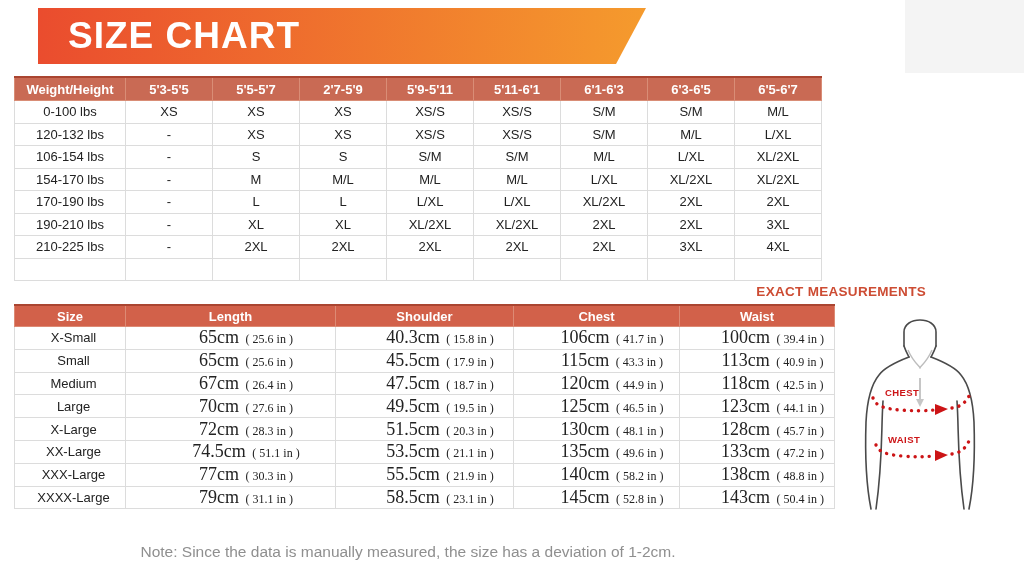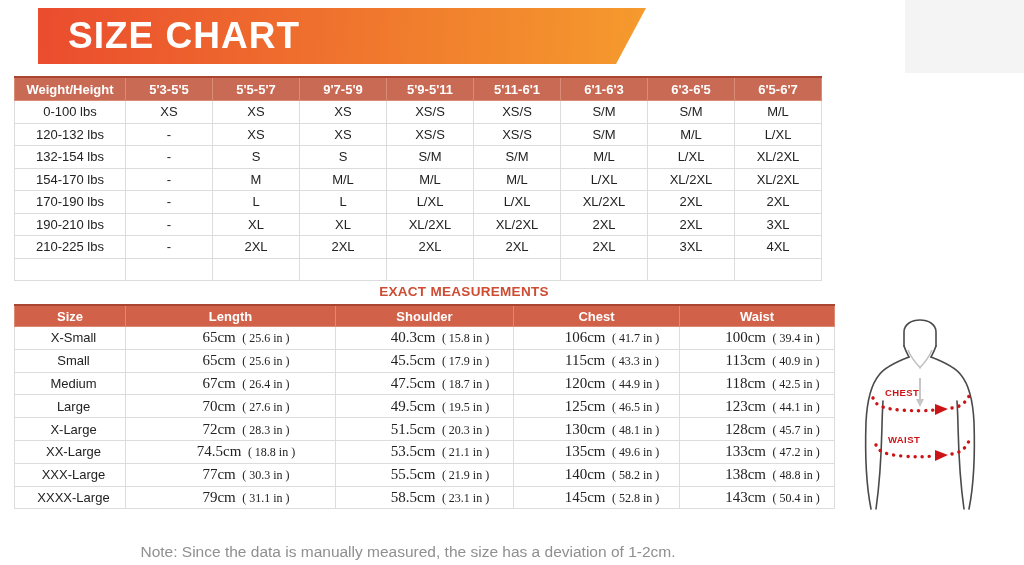--- a/index.html
+++ b/index.html
@@ -32,24 +32,24 @@
   .t1 th{height:22px;background:var(--t1-header);border:1px solid #d98d76;border-top:2px solid #aa4531;}
   .t1 td{height:21.5px;}
   .t2{left:14px;top:304px;width:820px;}
   .t2 col:nth-child(1){width:111px;}
   .t2 col:nth-child(2){width:210px;}
   .t2 col:nth-child(3){width:178px;}
   .t2 col:nth-child(4){width:166px;}
   .t2 col:nth-child(5){width:155px;}
   .t2 th{height:20px;background:var(--t2-header);border:1px solid #dd8a74;border-top:2px solid #aa4531;}
   .t2 td{height:21.8px;padding-left:7px;}
-  .t2 td .cm{font-family:"Liberation Serif", serif;font-size:15px;margin-left:24px;}
+  .t2 td .cm{font-family:"Liberation Serif", serif;font-size:18px;margin-left:24px;}
   .t2 td .in{font-family:"Liberation Serif", serif;font-size:12px;}
   .measure-title{
-    position:absolute;left:14px;top:284px;width:900px;text-align:center;
+    position:absolute;left:26px;top:284px;width:900px;text-align:right;
     font-size:13.5px;font-weight:bold;color:var(--title-red);letter-spacing:0.3px;
   }
   .note{
     position:absolute;left:0;top:527px;width:816px;text-align:center;
     font-size:15.5px;color:var(--note-gray);
   }
   .diagram{position:absolute;left:852px;top:302px;}
 </style>
 </head>
 <body>
@@ -72,21 +72,21 @@
         <col>
         <col>
         <col>
         <col>
       </colgroup>
     <thead>
         <tr>
           <th>Weight/Height</th>
           <th>5'3-5'5</th>
           <th>5'5-5'7</th>
-          <th>9'7-5'9</th>
+          <th>2'7-5'9</th>
           <th>5'9-5'11</th>
           <th>5'11-6'1</th>
           <th>6'1-6'3</th>
           <th>6'3-6'5</th>
           <th>6'5-6'7</th>
         </tr>
       </thead>
     <tbody>
         <tr>
           <td>0-100 lbs</td>
@@ -104,21 +104,21 @@
           <td>-</td>
           <td>XS</td>
           <td>XS</td>
           <td>XS/S</td>
           <td>XS/S</td>
           <td>S/M</td>
           <td>M/L</td>
           <td>L/XL</td>
         </tr>
         <tr>
-          <td>132-154 lbs</td>
+          <td>106-154 lbs</td>
           <td>-</td>
           <td>S</td>
           <td>S</td>
           <td>S/M</td>
           <td>S/M</td>
           <td>M/L</td>
           <td>L/XL</td>
           <td>XL/2XL</td>
         </tr>
         <tr>
@@ -229,21 +229,21 @@
         </tr>
         <tr>
           <td>X-Large</td>
           <td><span class="cm">72cm</span> <span class="in">( 28.3 in )</span></td>
           <td><span class="cm">51.5cm</span> <span class="in">( 20.3 in )</span></td>
           <td><span class="cm">130cm</span> <span class="in">( 48.1 in )</span></td>
           <td><span class="cm">128cm</span> <span class="in">( 45.7 in )</span></td>
         </tr>
         <tr>
           <td>XX-Large</td>
-          <td><span class="cm">74.5cm</span> <span class="in">( 18.8 in )</span></td>
+          <td><span class="cm">74.5cm</span> <span class="in">( 51.1 in )</span></td>
           <td><span class="cm">53.5cm</span> <span class="in">( 21.1 in )</span></td>
           <td><span class="cm">135cm</span> <span class="in">( 49.6 in )</span></td>
           <td><span class="cm">133cm</span> <span class="in">( 47.2 in )</span></td>
         </tr>
         <tr>
           <td>XXX-Large</td>
           <td><span class="cm">77cm</span> <span class="in">( 30.3 in )</span></td>
           <td><span class="cm">55.5cm</span> <span class="in">( 21.9 in )</span></td>
           <td><span class="cm">140cm</span> <span class="in">( 58.2 in )</span></td>
           <td><span class="cm">138cm</span> <span class="in">( 48.8 in )</span></td>

